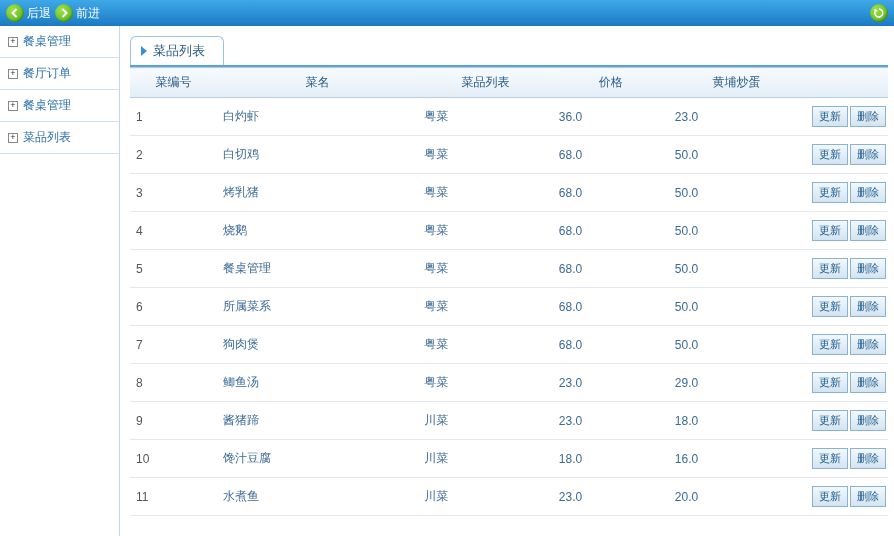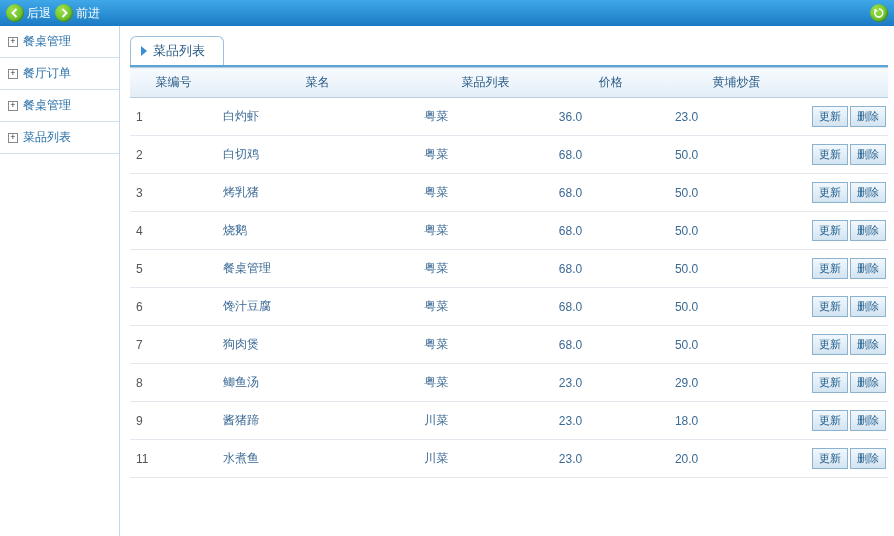--- a/index.html
+++ b/index.html
@@ -235,21 +235,21 @@
               <tr>
                 <td class="num">5</td>
                 <td>餐桌管理</td>
                 <td>粤菜</td>
                 <td>68.0</td>
                 <td>50.0</td>
                 <td class="actions"><button class="small-btn">更新</button><button class="small-btn">删除</button></td>
               </tr>
               <tr>
                 <td class="num">6</td>
-                <td>馋汁豆腐</td>
+                <td>所属菜系</td>
                 <td>粤菜</td>
                 <td>68.0</td>
                 <td>50.0</td>
                 <td class="actions"><button class="small-btn">更新</button><button class="small-btn">删除</button></td>
               </tr>
               <tr>
                 <td class="num">7</td>
                 <td>狗肉煲</td>
                 <td>粤菜</td>
                 <td>68.0</td>
@@ -263,20 +263,28 @@
                 <td>23.0</td>
                 <td>29.0</td>
                 <td class="actions"><button class="small-btn">更新</button><button class="small-btn">删除</button></td>
               </tr>
               <tr>
                 <td class="num">9</td>
                 <td>酱猪蹄</td>
                 <td>川菜</td>
                 <td>23.0</td>
                 <td>18.0</td>
+                <td class="actions"><button class="small-btn">更新</button><button class="small-btn">删除</button></td>
+              </tr>
+              <tr>
+                <td class="num">10</td>
+                <td>馋汁豆腐</td>
+                <td>川菜</td>
+                <td>18.0</td>
+                <td>16.0</td>
                 <td class="actions"><button class="small-btn">更新</button><button class="small-btn">删除</button></td>
               </tr>
               <tr>
                 <td class="num">11</td>
                 <td>水煮鱼</td>
                 <td>川菜</td>
                 <td>23.0</td>
                 <td>20.0</td>
                 <td class="actions"><button class="small-btn">更新</button><button class="small-btn">删除</button></td>
               </tr>

